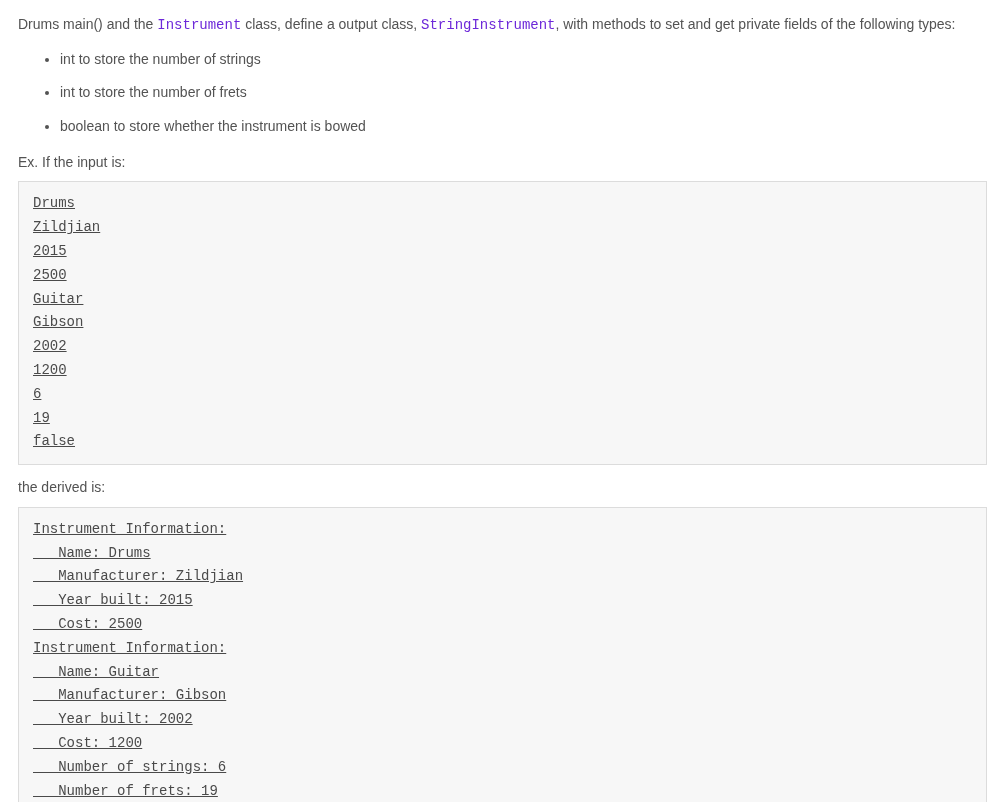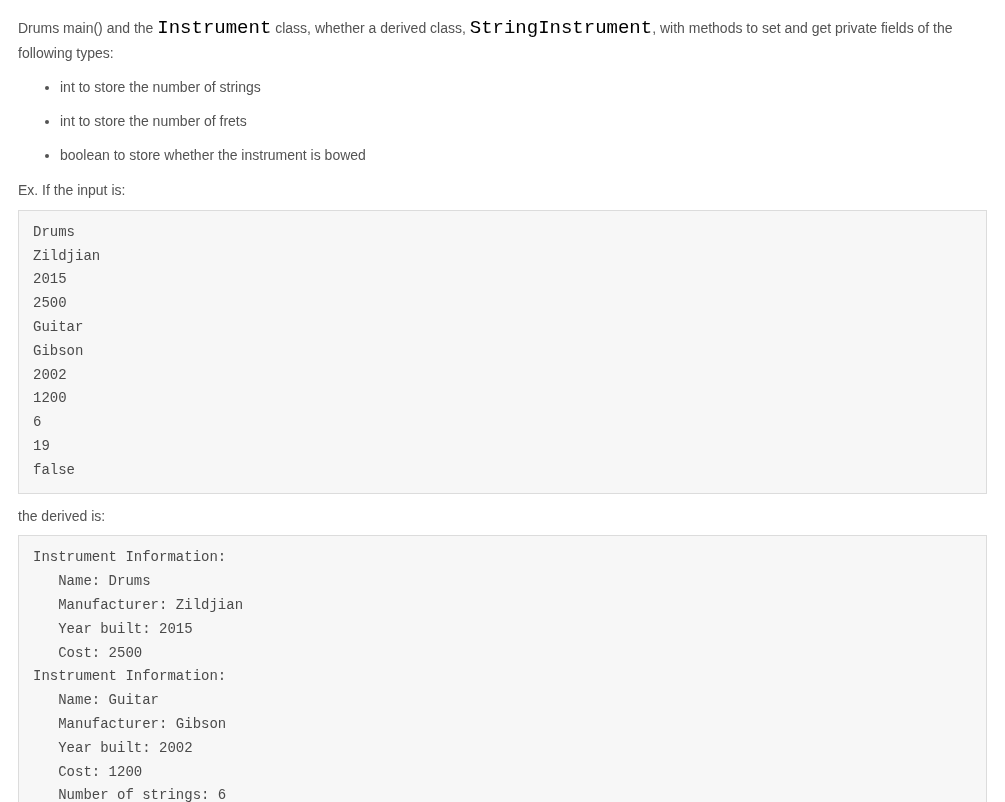--- a/index.html
+++ b/index.html
@@ -12,22 +12,22 @@
     background: #fff;
   }
   .prose {
     color: #535353;
   }
   .prose p {
     margin: 0 0 10px 0;
   }
   code.inline {
     font-family: "Courier New", Courier, monospace;
-    font-size: 19px;
-    color: #000000;
+    font-size: 14px;
+    color: #6d28d9;
   }
   ul.requirements {
     margin: 8px 0 14px 0;
     padding-left: 42px;
   }
   ul.requirements li {
     margin: 12px 0;
     color: #535353;
   }
   .label-line {
@@ -38,28 +38,29 @@
     background: #f7f7f7;
     border: 1px solid #dcdcdc;
     padding: 10px 14px;
     margin: 6px 0 12px 0;
     font-family: "Courier New", Courier, monospace;
     font-size: 14px;
     line-height: 1.7;
     color: #4a4a4a;
     white-space: pre;
     overflow-x: auto;
+    text-decoration: underline;
   }
 </style>
 </head>
 <body>
 
 <div class="prose">
   <p>
-    <span>Drums main() and the </span><code class="inline">Instrument</code><span> class, whether a derived class, </span><code class="inline">StringInstrument</code><span>, with methods to set and get private fields of the following types:</span>
+    <span>Drums main() and the </span><code class="inline">Instrument</code><span> class, define a output class, </span><code class="inline">StringInstrument</code><span>, with methods to set and get private fields of the following types:</span>
   </p>
 </div>
 
 <ul class="requirements">
   <li>int to store the number of strings</li>
   <li>int to store the number of frets</li>
   <li>boolean to store whether the instrument is bowed</li>
 </ul>
 
 <p class="label-line">Ex. If the input is:</p>

